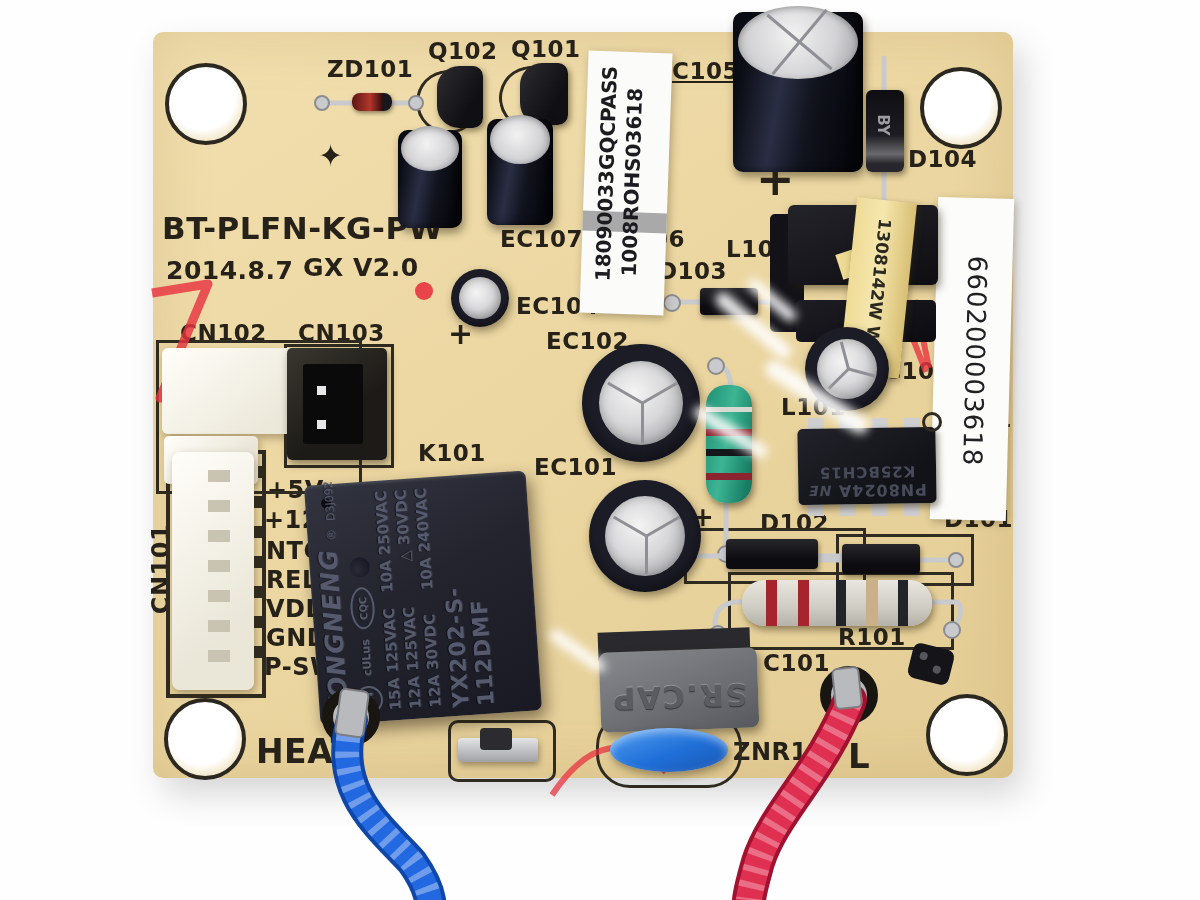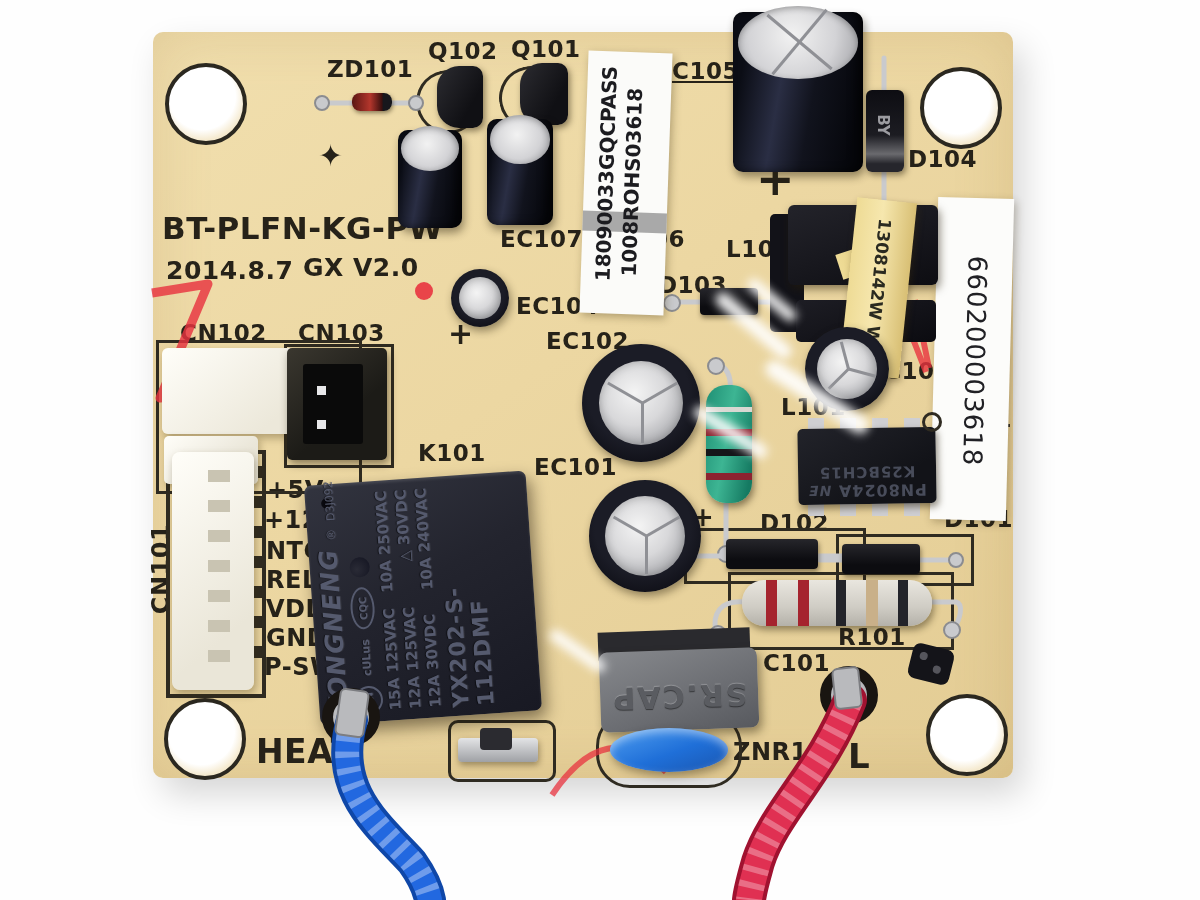--- a/index.html
+++ b/index.html
@@ -59,21 +59,21 @@
 
   <div class="lbl" style="left:327px;top:56px;">ZD101</div>
   <div class="lbl" style="left:428px;top:38px;">Q102</div>
   <div class="lbl" style="left:511px;top:36px;">Q101</div>
   <div class="lbl" style="left:672px;top:58px;text-decoration:underline;">C105</div>
   <div class="lbl" style="left:908px;top:146px;">D104</div>
   <div class="lbl" style="left:500px;top:226px;">EC107</div>
   <div class="lbl" style="left:602px;top:226px;">EC106</div>
   <div class="lbl" style="left:516px;top:293px;">EC104</div>
   <div class="lbl" style="left:546px;top:328px;">EC102</div>
-  <div class="lbl" style="left:658px;top:272px;">D103</div>
+  <div class="lbl" style="left:658px;top:258px;">D103</div>
   <div class="lbl" style="left:726px;top:236px;">L102</div>
   <div class="lbl" style="left:868px;top:358px;">EC103</div>
   <div class="lbl" style="left:936px;top:406px;">IC101</div>
   <div class="lbl" style="left:781px;top:394px;">L101</div>
   <div class="lbl" style="left:418px;top:440px;">K101</div>
   <div class="lbl" style="left:534px;top:454px;">EC101</div>
   <div class="lbl" style="left:760px;top:510px;">D102</div>
   <div class="lbl" style="left:944px;top:506px;">D101</div>
   <div class="lbl" style="left:838px;top:624px;">R101</div>
   <div class="lbl" style="left:763px;top:650px;">C101</div>

